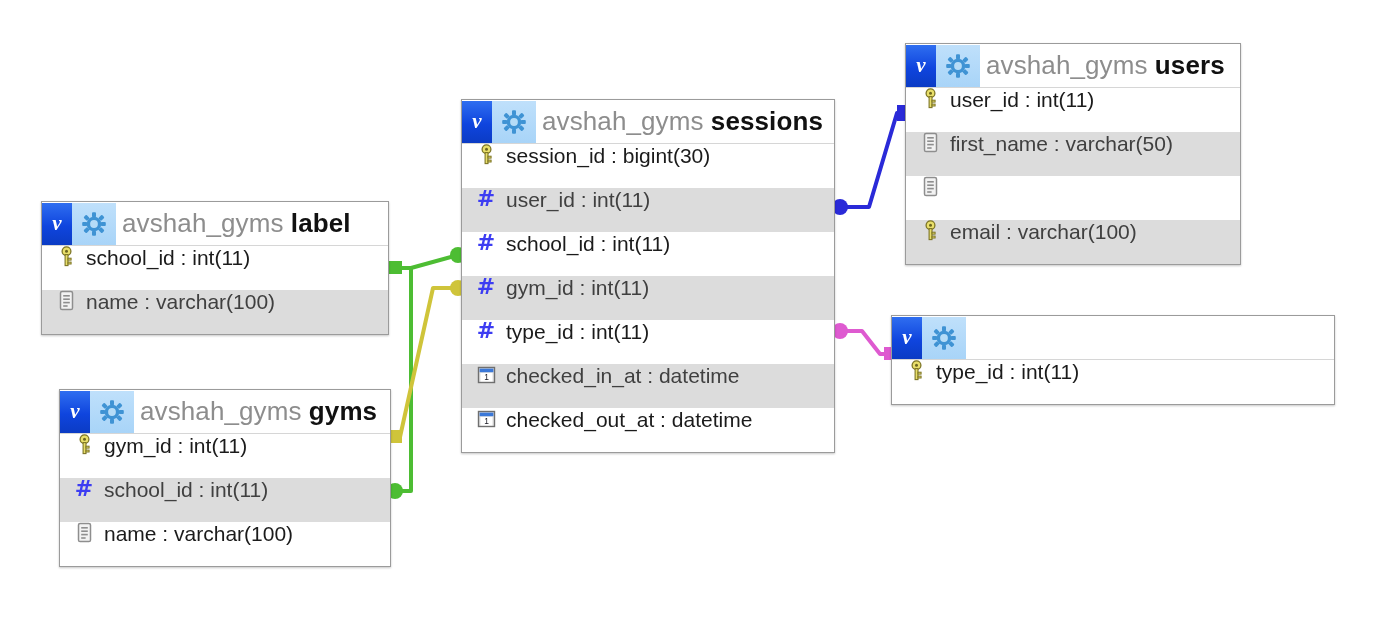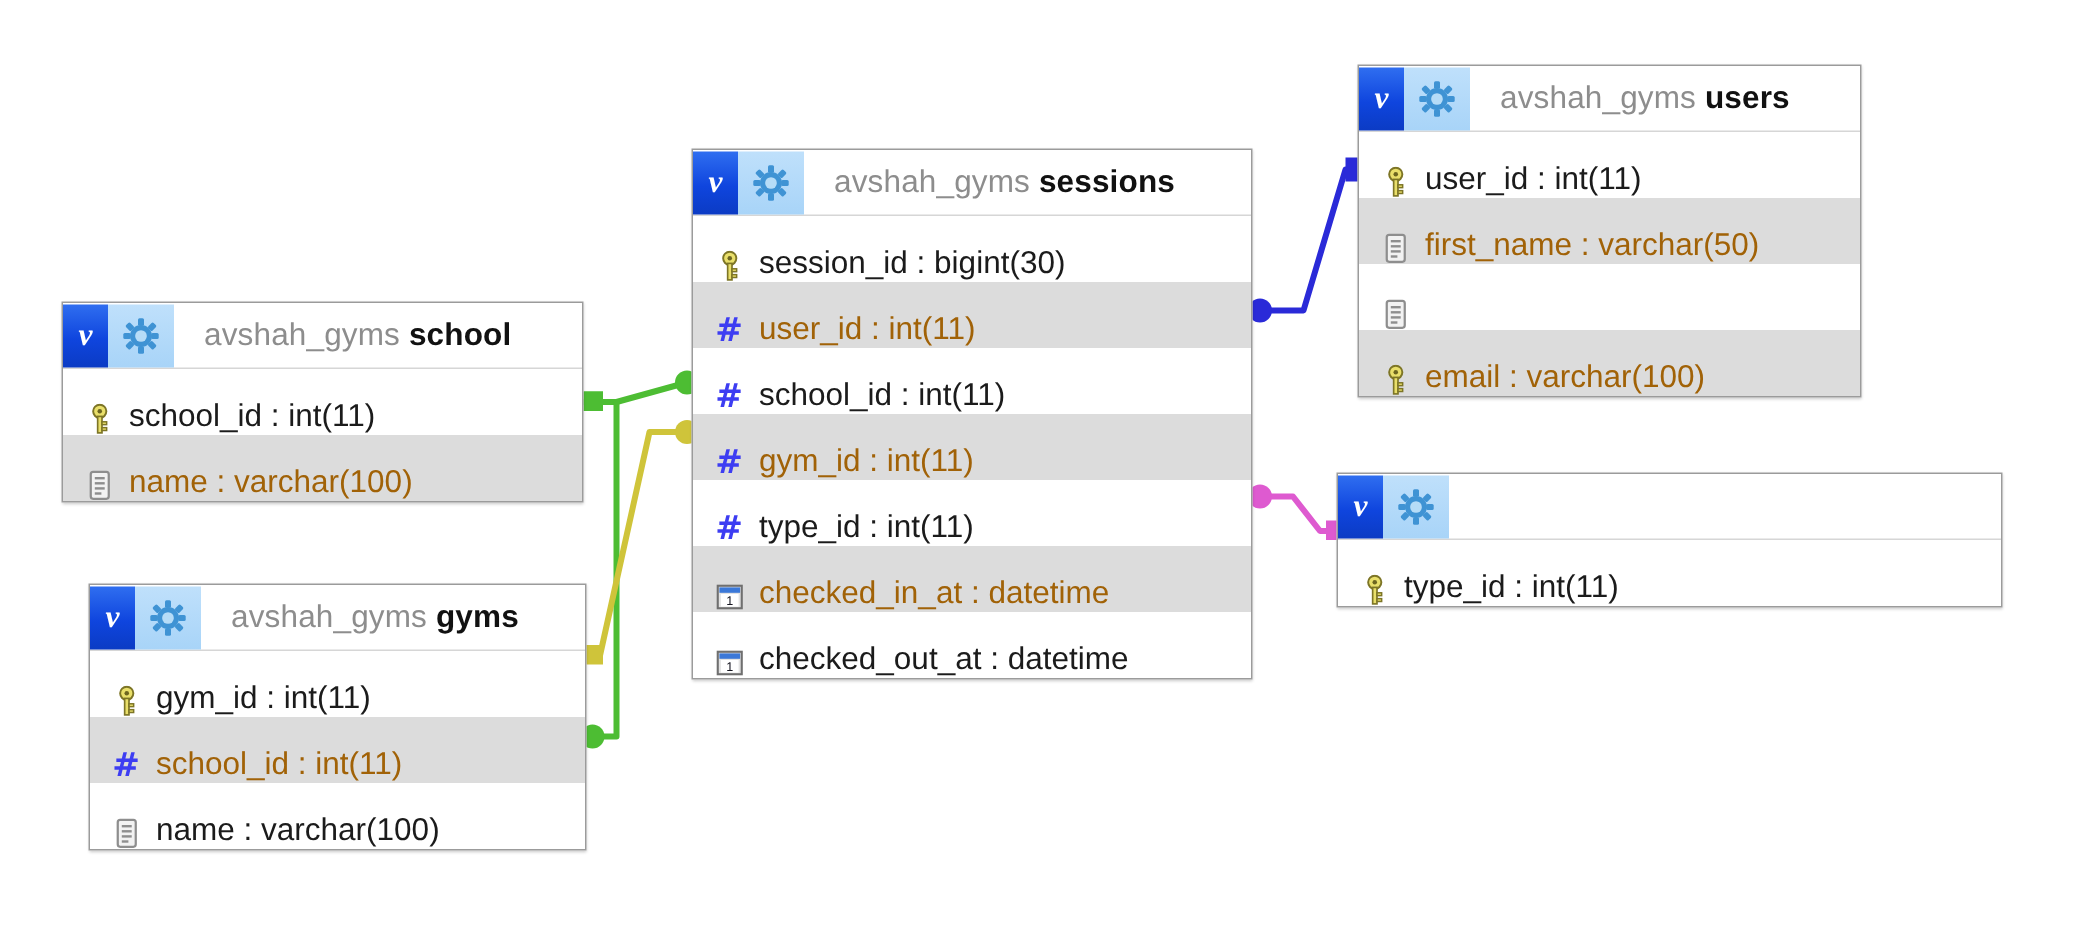--- a/index.html
+++ b/index.html
@@ -30,38 +30,38 @@
     color:#fff;font-weight:bold;font-size:21px;font-style:italic;
     display:flex;align-items:center;justify-content:center;
     font-family:"Liberation Serif",serif;
   }
   .gear-cell{
     width:44px;height:42px;flex:0 0 44px;
     background:linear-gradient(180deg,#bfe0fb 0%,#a8d4f8 100%);
     display:flex;align-items:center;justify-content:center;
   }
   .hdr-text{
-    padding-left:20px;white-space:nowrap;
-    font-size:21px;color:#8d8d8d;letter-spacing:.1px;
+    padding-left:6px;white-space:nowrap;
+    font-size:26px;color:#8d8d8d;letter-spacing:.1px;
   }
   .hdr-text b{color:#111;font-weight:bold;}
 
   .row{
-    height:44px;display:flex;align-items:flex-end;
+    height:44px;display:flex;align-items:flex-start;
     font-size:21px;color:#1b1b1b;white-space:nowrap;
     box-sizing:border-box;
   }
   .row.odd{background:#ffffff;}
   .row.even{background:#dcdcdc;}
   .row .ico{
     width:36px;flex:0 0 36px;display:flex;align-items:center;justify-content:center;
     margin-left:6px;
   }
   .row .lbl{padding-left:2px;}
-  .row.muted .lbl{color:#a16207;}
+  .row.muted .lbl{color:#404040;}
 
   .hash{
     color:#3d3df2;font-weight:bold;font-size:22px;
     font-family:"DejaVu Sans",sans-serif;line-height:1;
   }
 </style>
 </head>
 <body>
 
 <div id="canvas">
@@ -105,21 +105,21 @@
                 <rect x="19.8" y="11" width="5" height="4" rx="1"></rect>
                 <rect x="3.6" y="4.3" width="4" height="5" rx="1" transform="rotate(-45 5.6 6.8)"></rect>
                 <rect x="18.4" y="4.3" width="4" height="5" rx="1" transform="rotate(45 20.4 6.8)"></rect>
                 <rect x="3.6" y="16.7" width="4" height="5" rx="1" transform="rotate(45 5.6 19.2)"></rect>
                 <rect x="18.4" y="16.7" width="4" height="5" rx="1" transform="rotate(-45 20.4 19.2)"></rect>
               </g>
               <circle cx="13" cy="13" r="7.3" fill="#3f93d4"></circle>
               <circle cx="13" cy="13" r="3.9" fill="#b6dcf7"></circle>
             </svg>
           </div>
-          <div class="hdr-text"><span>avshah_gyms</span> <b>school</b></div>
+          <div class="hdr-text"><span>avshah_gyms</span> <b>label</b></div>
         </div>
         <div class="row odd">
           <span class="ico">
             <svg width="17" height="21" viewBox="0 0 17 21">
               <circle cx="8.5" cy="5.2" r="4.4" fill="#e9df6a" stroke="#7d7526" stroke-width="1.3"></circle>
               <circle cx="8.5" cy="5.2" r="1.5" fill="#6d6620"></circle>
               <rect x="7.1" y="8.6" width="2.9" height="11" fill="#e9df6a" stroke="#7d7526" stroke-width="1.1"></rect>
               <rect x="10" y="12.2" width="3.1" height="1.9" fill="#e9df6a" stroke="#7d7526" stroke-width="1"></rect>
               <rect x="10" y="16.1" width="3.1" height="1.9" fill="#e9df6a" stroke="#7d7526" stroke-width="1"></rect>
             </svg>

